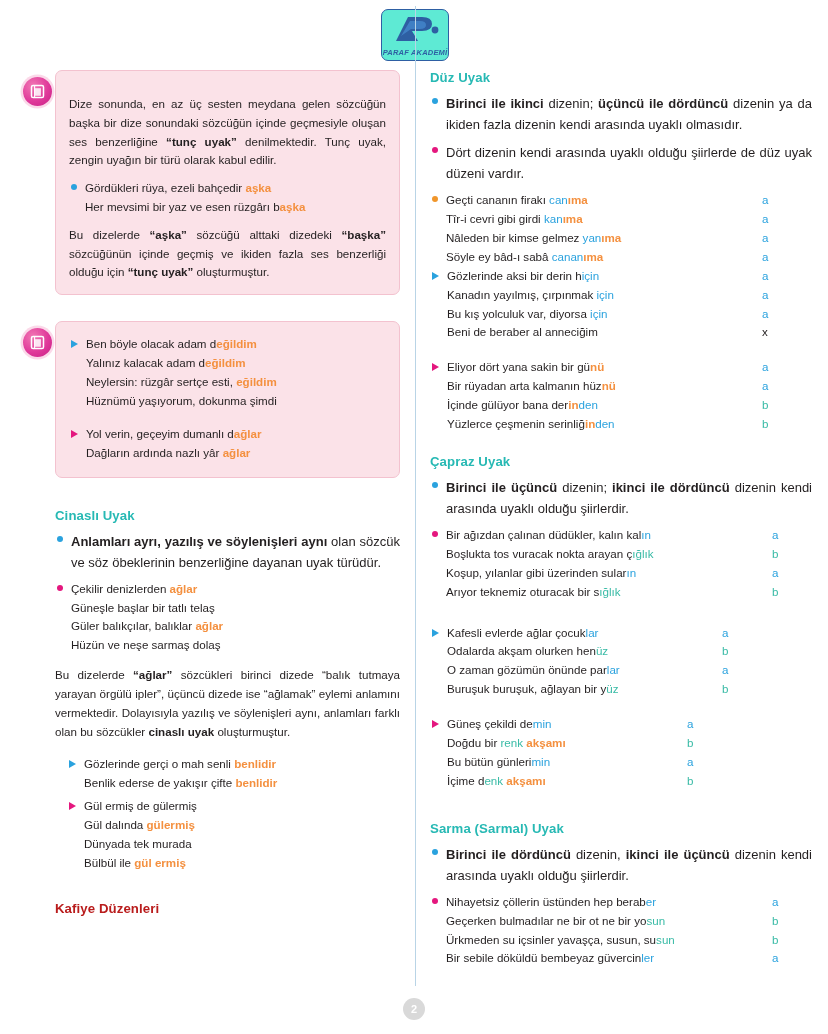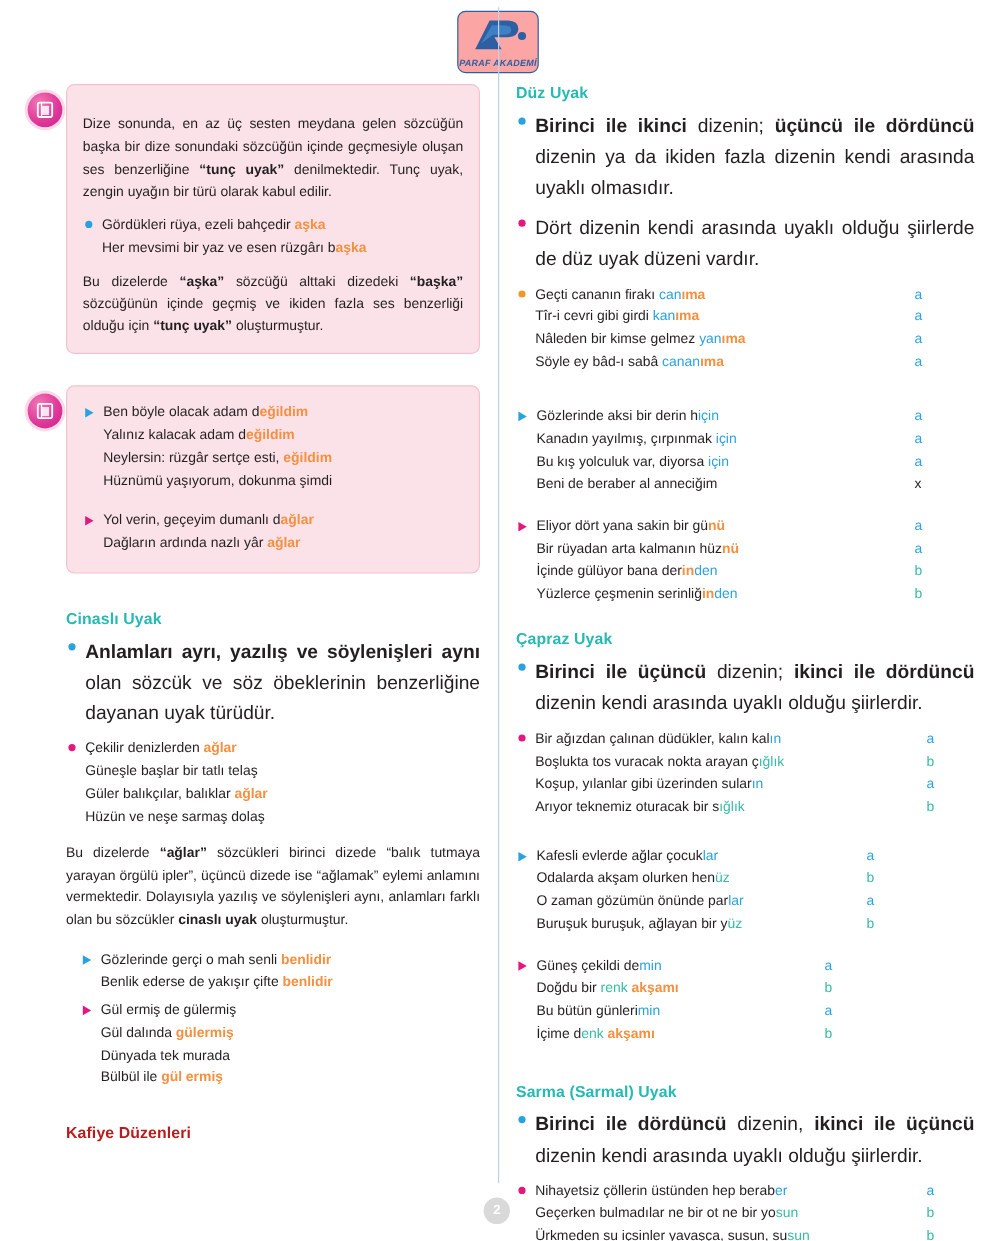--- a/index.html
+++ b/index.html
@@ -24,21 +24,21 @@
     left: 381px;
     width: 68px;
     height: 52px;
   }
   .logo-box {
     width: 100%;
     height: 100%;
     box-sizing: border-box;
     border: 1.4px solid #2e5fa3;
     border-radius: 7px;
-    background: #fca5a5;
+    background: #5eead4;
     position: relative;
     overflow: hidden;
   }
   .logo-mark { position: absolute; top: 4px; left: 10px; }
   .logo-text {
     position: absolute;
     left: 0; right: 0; bottom: 3px;
     text-align: center;
     font-size: 7.5px;
     font-weight: bold;
@@ -134,21 +134,21 @@
     width: 0; height: 0;
     border-top: 4.6px solid transparent;
     border-bottom: 4.6px solid transparent;
     border-left: 7.5px solid #2aa2de;
     margin: 4px 8px 0 2px;
   }
   .tri.pink { border-left-color: #e4177e; }
 
   .bullet-body {
     flex: 1 1 auto;
-    font-size: 16px;
+    font-size: 13px;
     line-height: 1.62;
   }
   .bullet-body.justify { text-align: justify; }
 
   
   .verse { font-size: 11.6px; line-height: 1.63; }
   .verse .line { white-space: nowrap; }
 
   .scheme-line {
     display: flex;
@@ -341,21 +341,21 @@
           <span class="txt"><span>Nâleden bir kimse gelmez </span><span class="r-bl">yan</span><span class="r-or">ıma</span></span>
           <span class="mark a" style="margin-left:auto;width:50px">a</span>
         </div>
         <div class="scheme-line">
           <span class="txt"><span>Söyle ey bâd-ı sabâ </span><span class="r-bl">canan</span><span class="r-or">ıma</span></span>
           <span class="mark a" style="margin-left:auto;width:50px">a</span>
         </div>
       </div>
     </div>
 
-    <div class="stanza-flex" style="margin-top:26px">
+    <div class="stanza-flex" style="">
       <span class="tri"></span>
       <div class="stanza-body">
         <div class="scheme-line">
           <span class="txt"><span>Gözlerinde aksi bir derin h</span><span class="r-bl">için</span></span>
           <span class="mark a" style="margin-left:auto;width:50px">a</span>
         </div>
         <div class="scheme-line">
           <span class="txt"><span>Kanadın yayılmış, çırpınmak </span><span class="r-bl">için</span></span>
           <span class="mark a" style="margin-left:auto;width:50px">a</span>
         </div>

